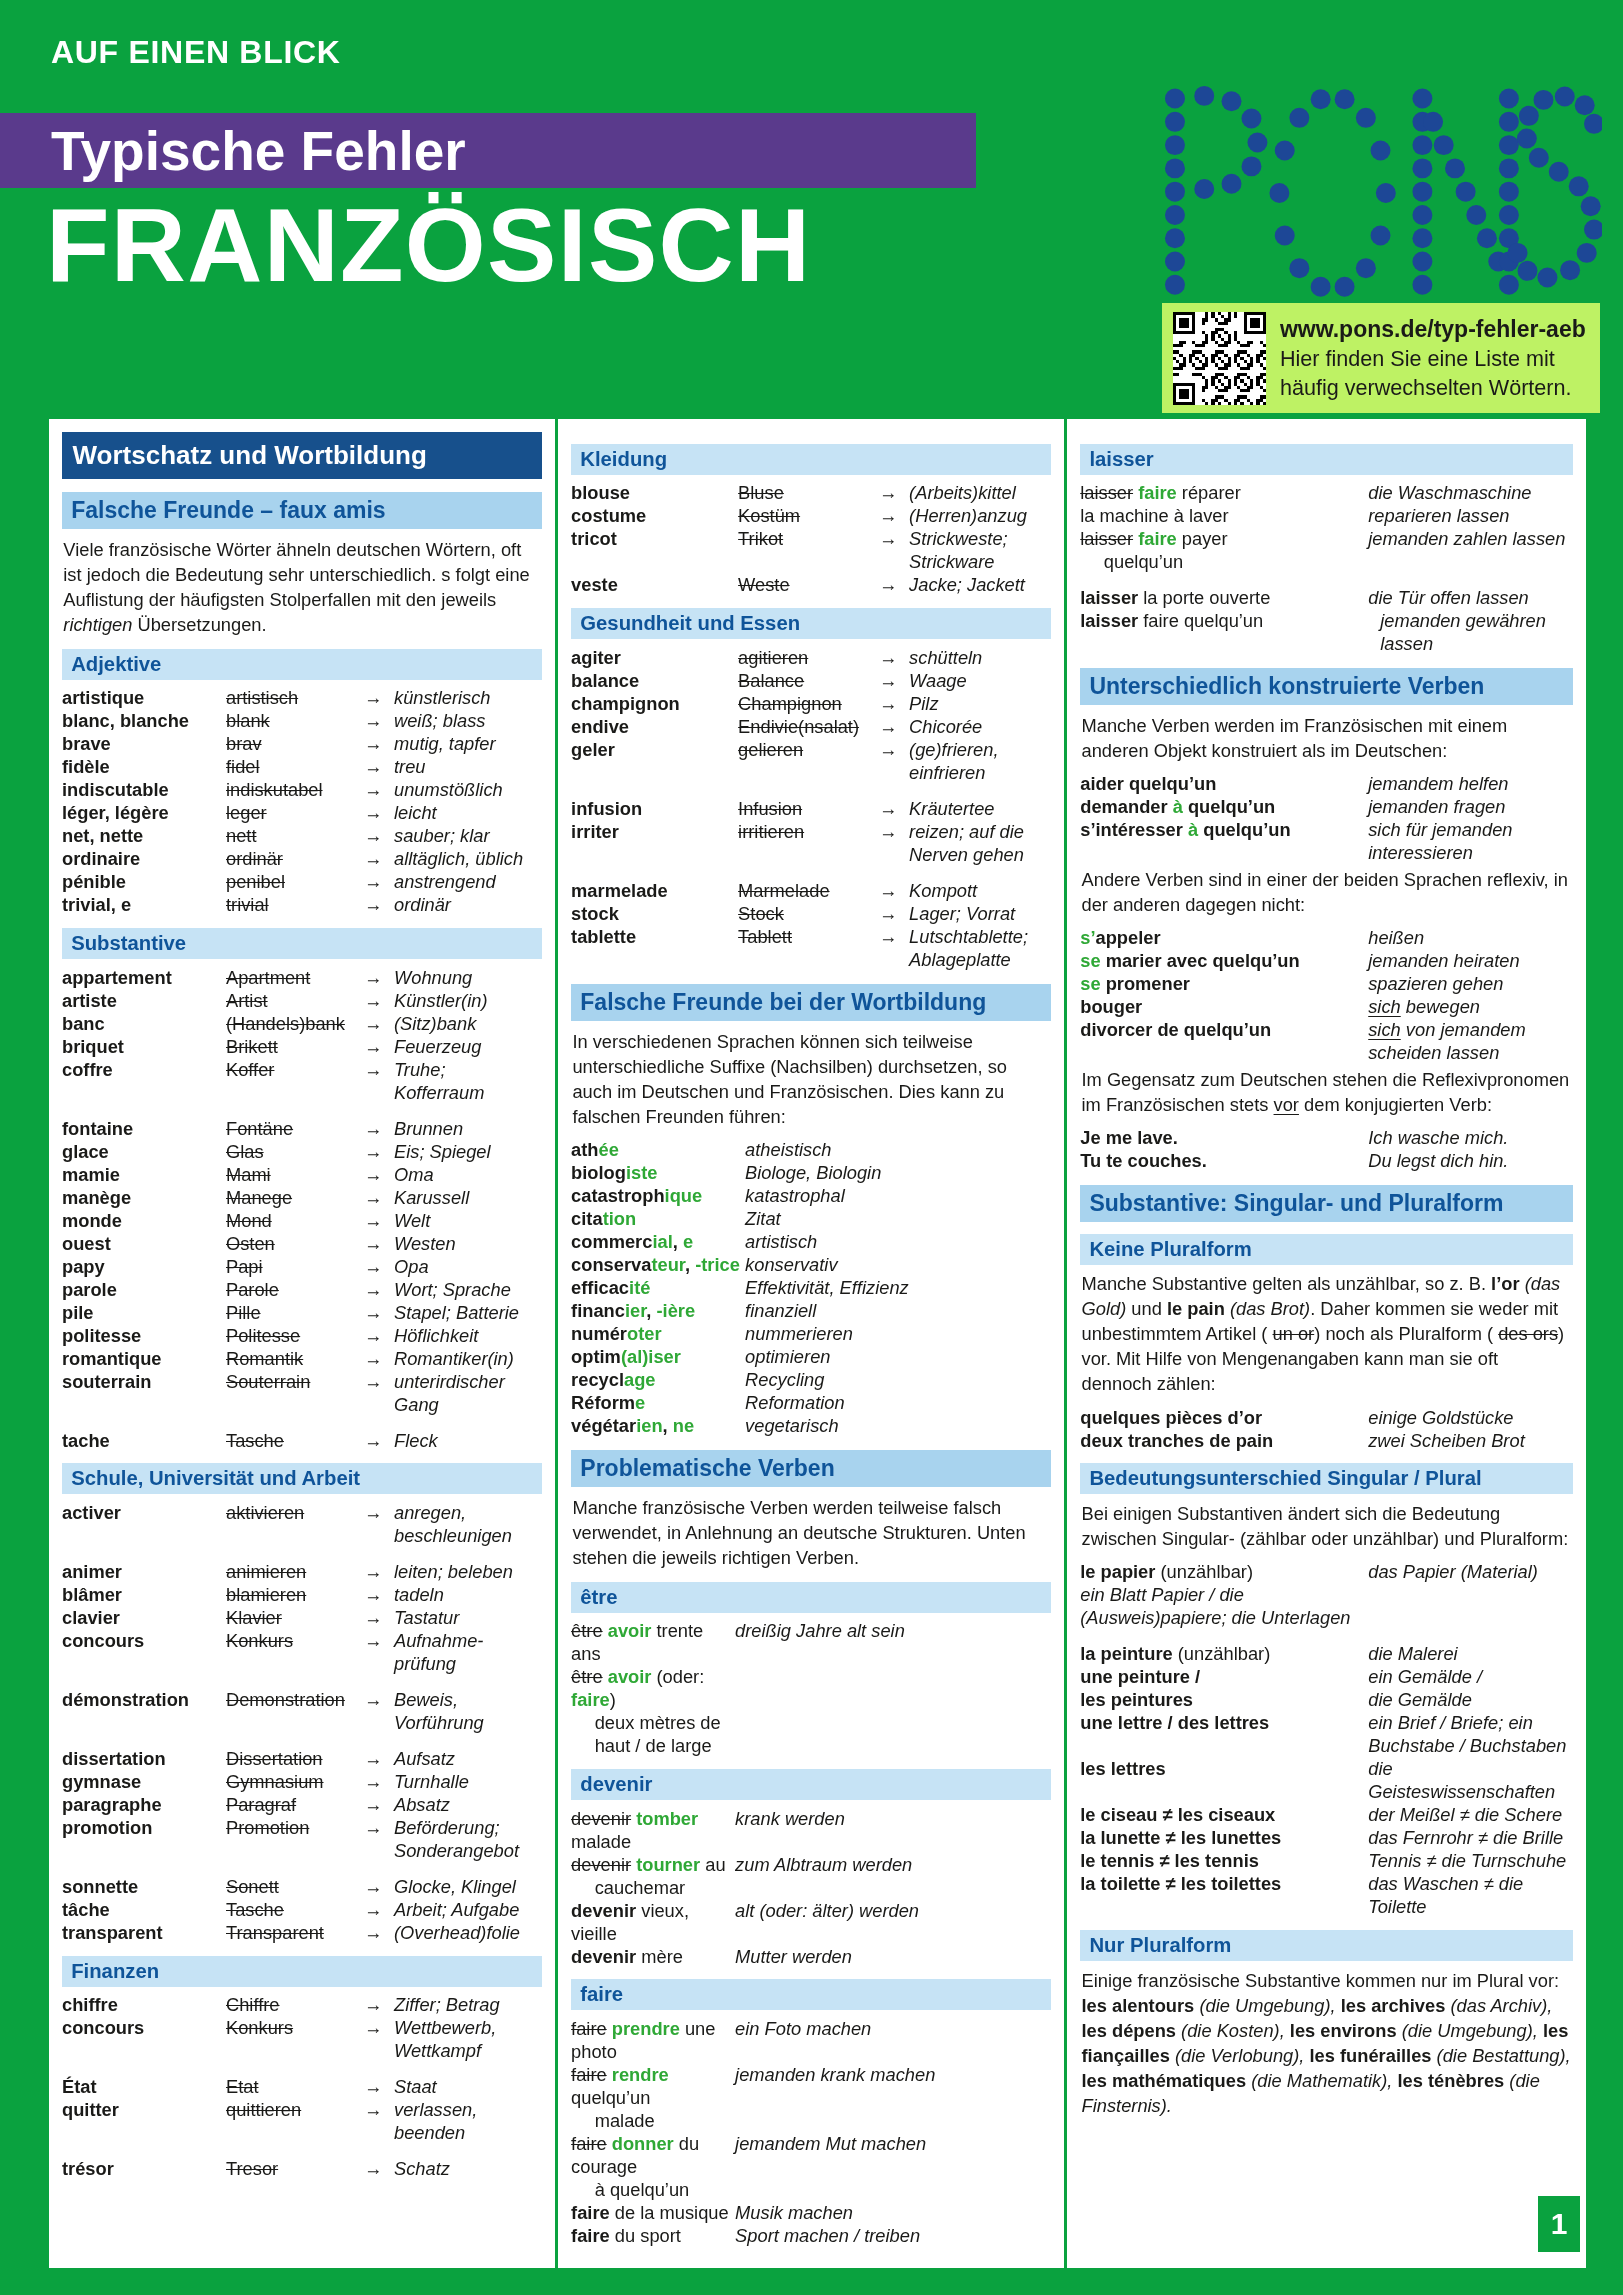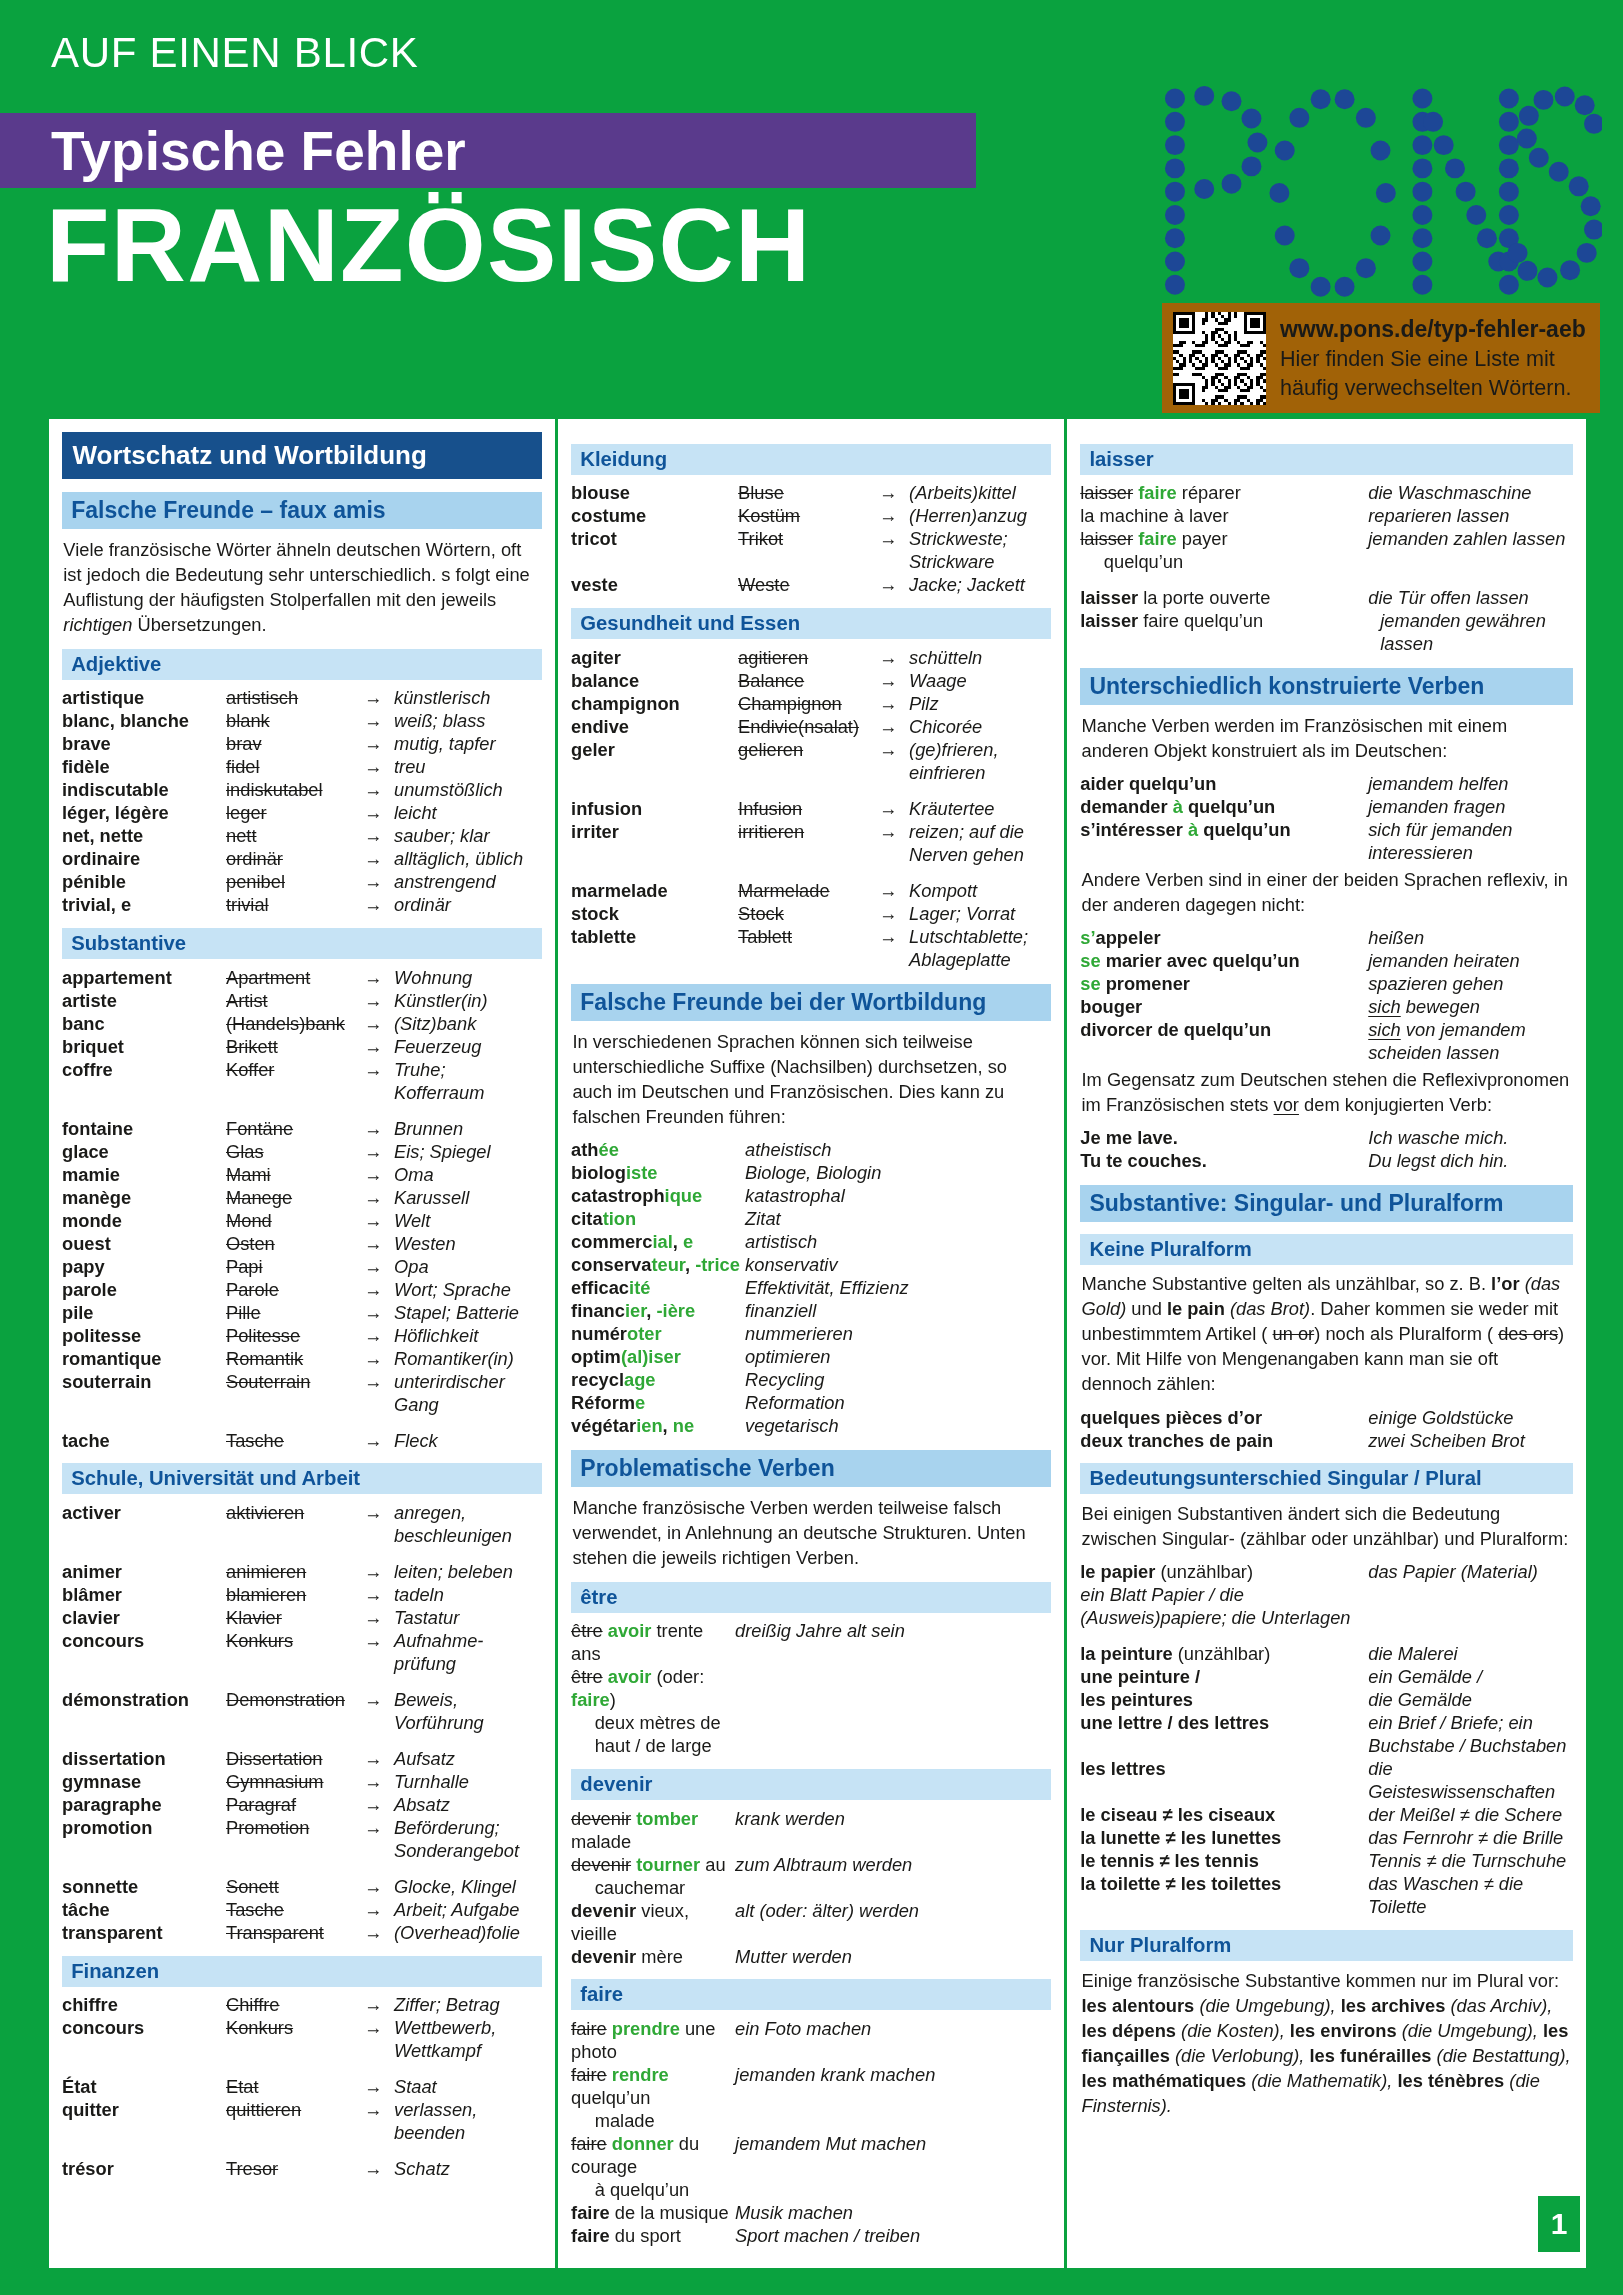--- a/index.html
+++ b/index.html
@@ -3,27 +3,27 @@
 <meta charset="utf-8">
 <style>
   :root{
     --green:#0AA23F; --purple:#5A3A8C; --navy:#17508C;
     --mid:#A8D3EE; --light:#C6E3F5; --head:#0F5499;
     --accent:#2FA836; --ink:#1A1A18;
   }
   html,body{margin:0;padding:0;}
   body{width:1623px;height:2295px;position:relative;background:var(--green);
        font-family:"Liberation Sans","DejaVu Sans",sans-serif;color:var(--ink);overflow:hidden;}
-  .kicker{position:absolute;left:51px;top:33px;font-size:42px;line-height:39px;font-weight:normal;color:#fff;letter-spacing:0.7px;}
+  .kicker{position:absolute;left:51px;top:33px;font-size:32px;line-height:39px;font-weight:bold;color:#fff;letter-spacing:0.7px;}
   .banner{position:absolute;left:0;top:113px;width:976px;height:75px;background:var(--purple);
           display:flex;align-items:center;padding-left:51px;box-sizing:border-box;
           font-size:55px;font-weight:bold;color:#fff;}
   .title{position:absolute;left:46px;top:191px;font-size:104px;line-height:1.05;font-weight:bold;color:#fff;letter-spacing:1.3px;}
   .logo{position:absolute;left:1163px;top:85px;width:439px;height:216px;}
-  .qrbox{position:absolute;left:1162px;top:303px;width:438px;height:110px;background:#a16207;
+  .qrbox{position:absolute;left:1162px;top:303px;width:438px;height:110px;background:#bef264;
          display:flex;align-items:center;gap:14.4px;padding:7.9px 10.5px;box-sizing:border-box;}
   .qrbox svg{flex:0 0 auto;}
   .qrtext{font-size:21.6px;line-height:29px;}
   .qrtext .url{font-weight:bold;font-size:23px;}
   .panel{position:absolute;left:49px;top:419px;width:1537px;height:1849px;background:#fff;
          display:flex;overflow:hidden;}
   .col{box-sizing:border-box;padding:13px 13px 16px 13px;overflow:hidden;}
   .col-1{width:506px}.col-2{width:506px}.col-3{width:519px}
   .vsep{width:3.3px;background:var(--green);}
   .h1band{background:var(--navy);color:#fff;font-weight:bold;font-size:26px;height:47px;line-height:47px;

